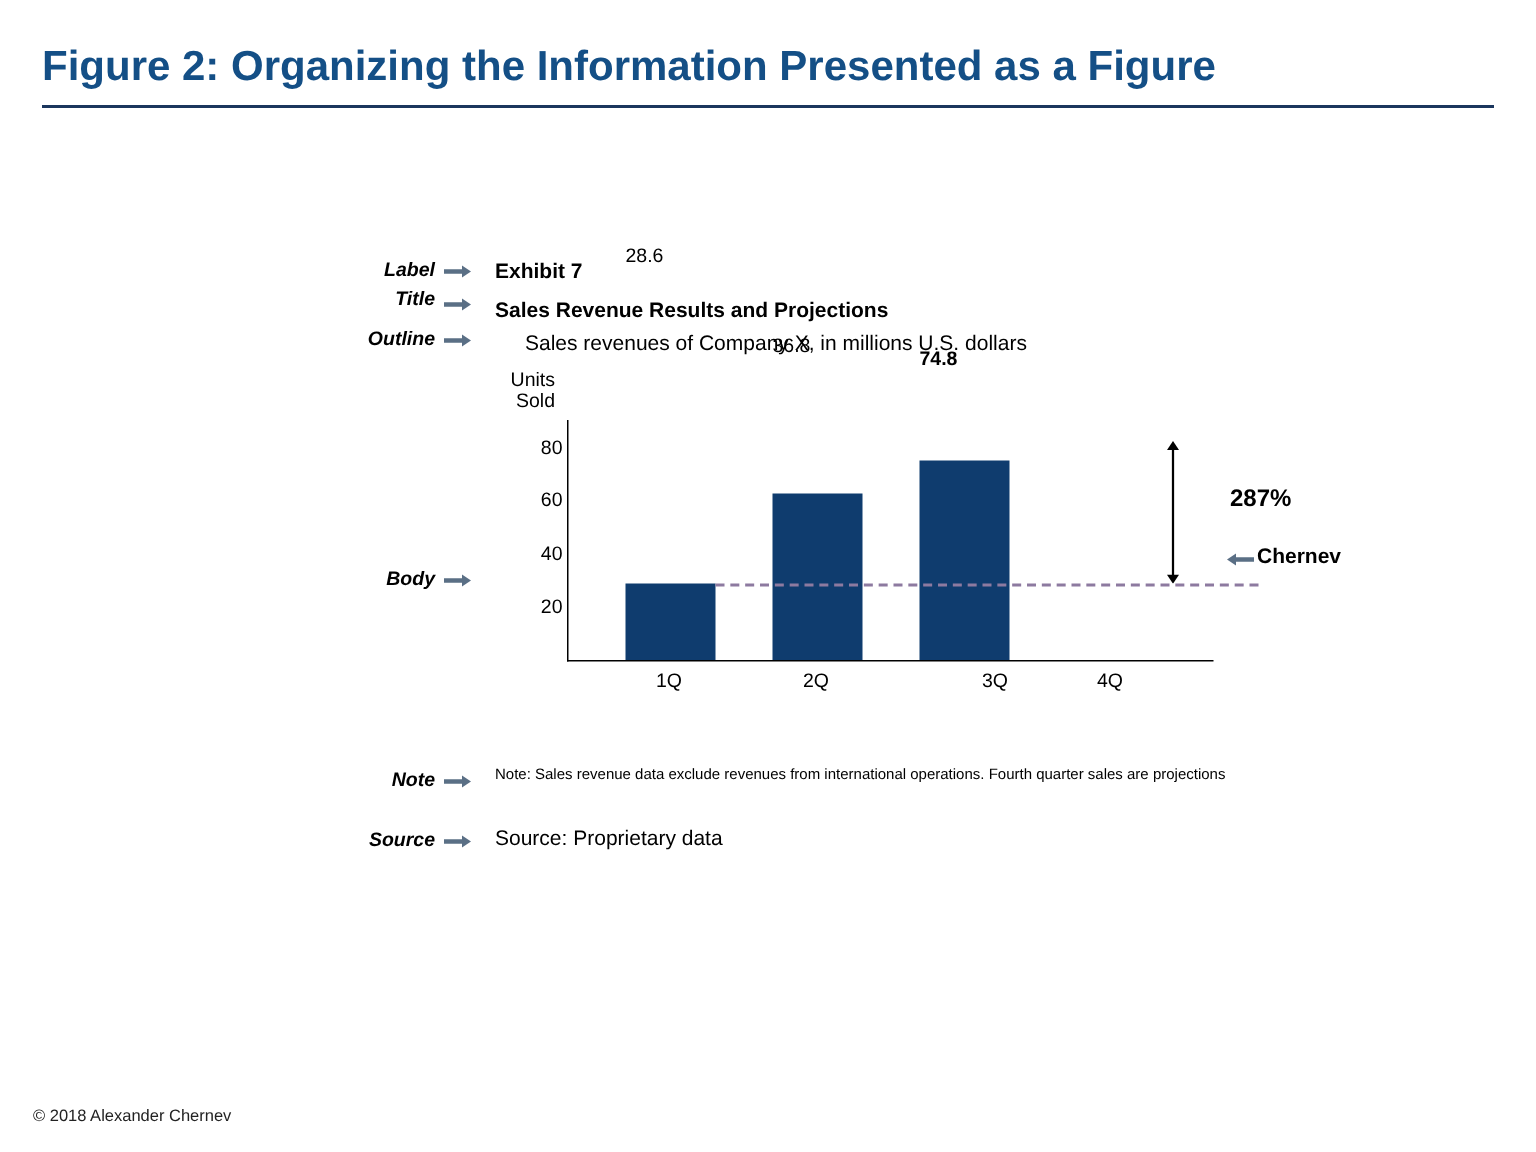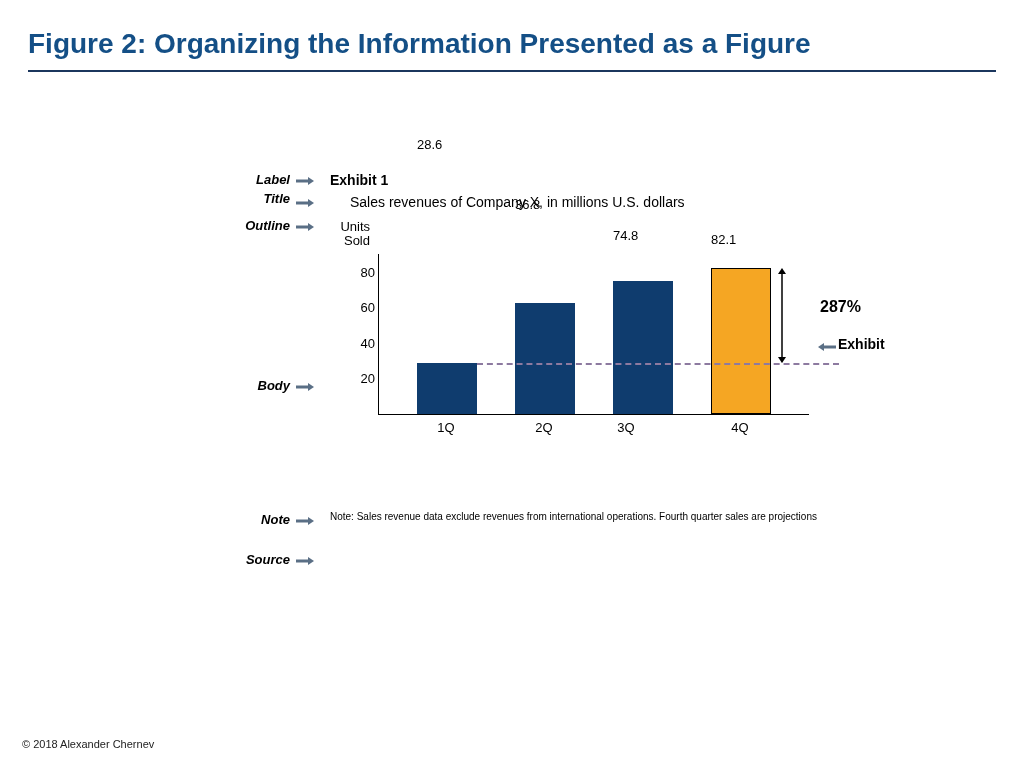--- a/index.html
+++ b/index.html
@@ -234,21 +234,22 @@
       </svg>
     </div>
   <div class="arrow arrow-source">
       <svg width="18" height="10">
         <line x1="0" y1="5" x2="12" y2="5" stroke="#5a6f85" stroke-width="3"></line>
         <polygon points="12,1 18,5 12,9" fill="#5a6f85"></polygon>
       </svg>
     </div>
 
   <div class="content">
-    <div class="exhibit-label">Exhibit 1</div>
+    <div class="exhibit-label">Exhibit 7</div>
+    <div class="exhibit-title">Sales Revenue Results and Projections</div>
     <div class="exhibit-outline">Sales revenues of Company X, in millions U.S. dollars</div>
 
     <div class="chart">
       <div class="ylabel">Units Sold</div>
 
       <div class="plot" id="plot">
 
       <div class="tick" style="top: 124.444px;">20</div>
           <div class="tick" style="top: 88.8889px;">40</div>
           <div class="tick" style="top: 53.3333px;">60</div>
@@ -256,50 +257,47 @@
           <div class="bar-group" style="left: 38px; height: 160px;">
             <div class="bar" style="height: 50.8444px;"></div>
             <div class="bar-label" style="bottom: 50.8444px;">28.6</div>
           </div>
           <div class="bar-group" style="left: 136px; height: 160px;">
             <div class="bar" style="height: 110.756px;"></div>
             <div class="bar-label" style="bottom: 110.756px;">36.8</div>
           </div>
           <div class="bar-group" style="left: 234px; height: 160px;">
             <div class="bar" style="height: 132.978px;"></div>
-            <div class="bar-label" style="bottom: 142px;">74.8</div>
-          </div>
-          <div class="bar-group" style="left: 332px; height: 160px;">
-            <div class="bar emph" style="height: 145.956px;"></div>
-            <div class="bar-label" style="bottom: 145.956px;">82.1</div>
+            <div class="bar-label" style="bottom: 119px; font-weight: bold;">74.8</div>
           </div>
           <div class="dash" style="top: 109.156px; left: 98px; width: 362px;"></div>
         </div>
 
       <svg class="axis-arrow" width="14" height="10" style="top:186px;">
         <polygon points="0,0 10,5 0,10" fill="#000"></polygon>
       </svg>
 
       <div class="pct" id="pct" style="left: 490px; top: 74.0444px;">287%</div>
 
       <div class="emph-arrow" id="emph-arrow" style="left: 488px; top: 114.889px;">
         <svg width="18" height="10">
             <polygon points="6,1 0,5 6,9" fill="#5a6f85"></polygon>
             <line x1="6" y1="5" x2="18" y2="5" stroke="#5a6f85" stroke-width="3"></line>
           </svg>
       </div>
-      <div class="emph-callout" id="emph-callout" style="left: 508px; top: 111.889px;">Exhibit</div>
+      <div class="emph-callout" id="emph-callout" style="left: 508px; top: 111.889px;">Chernev</div>
     <div class="xcat" style="left: 86px;">1Q</div>
         <div class="xcat" style="left: 184px;">2Q</div>
-        <div class="xcat" style="left: 266px;">3Q</div>
+        <div class="xcat" style="left: 282px; text-align: right;">3Q</div>
         <div class="xcat" style="left: 380px;">4Q</div>
         <div style="position: absolute; left: 446px; top: 44.0444px; height: 95.1111px;"><svg width="12" height="95.11111111111111">
             <line x1="6" y1="4" x2="6" y2="91.11111111111111" stroke="#000" stroke-width="1.5"></line>
             <polygon points="2,6 6,0 10,6" fill="#000"></polygon>
             <polygon points="2,89.11111111111111 6,95.11111111111111 10,89.11111111111111" fill="#000"></polygon>
           </svg></div>
       </div>
 
     <div class="note-block">Note: Sales revenue data exclude revenues from international operations. Fourth quarter sales are projections</div>
+    <div class="source-block">Source: Proprietary data</div>
   </div>
 </div>
 
 <div class="copyright">© 2018 Alexander Chernev</div>
 
 </body></html>

